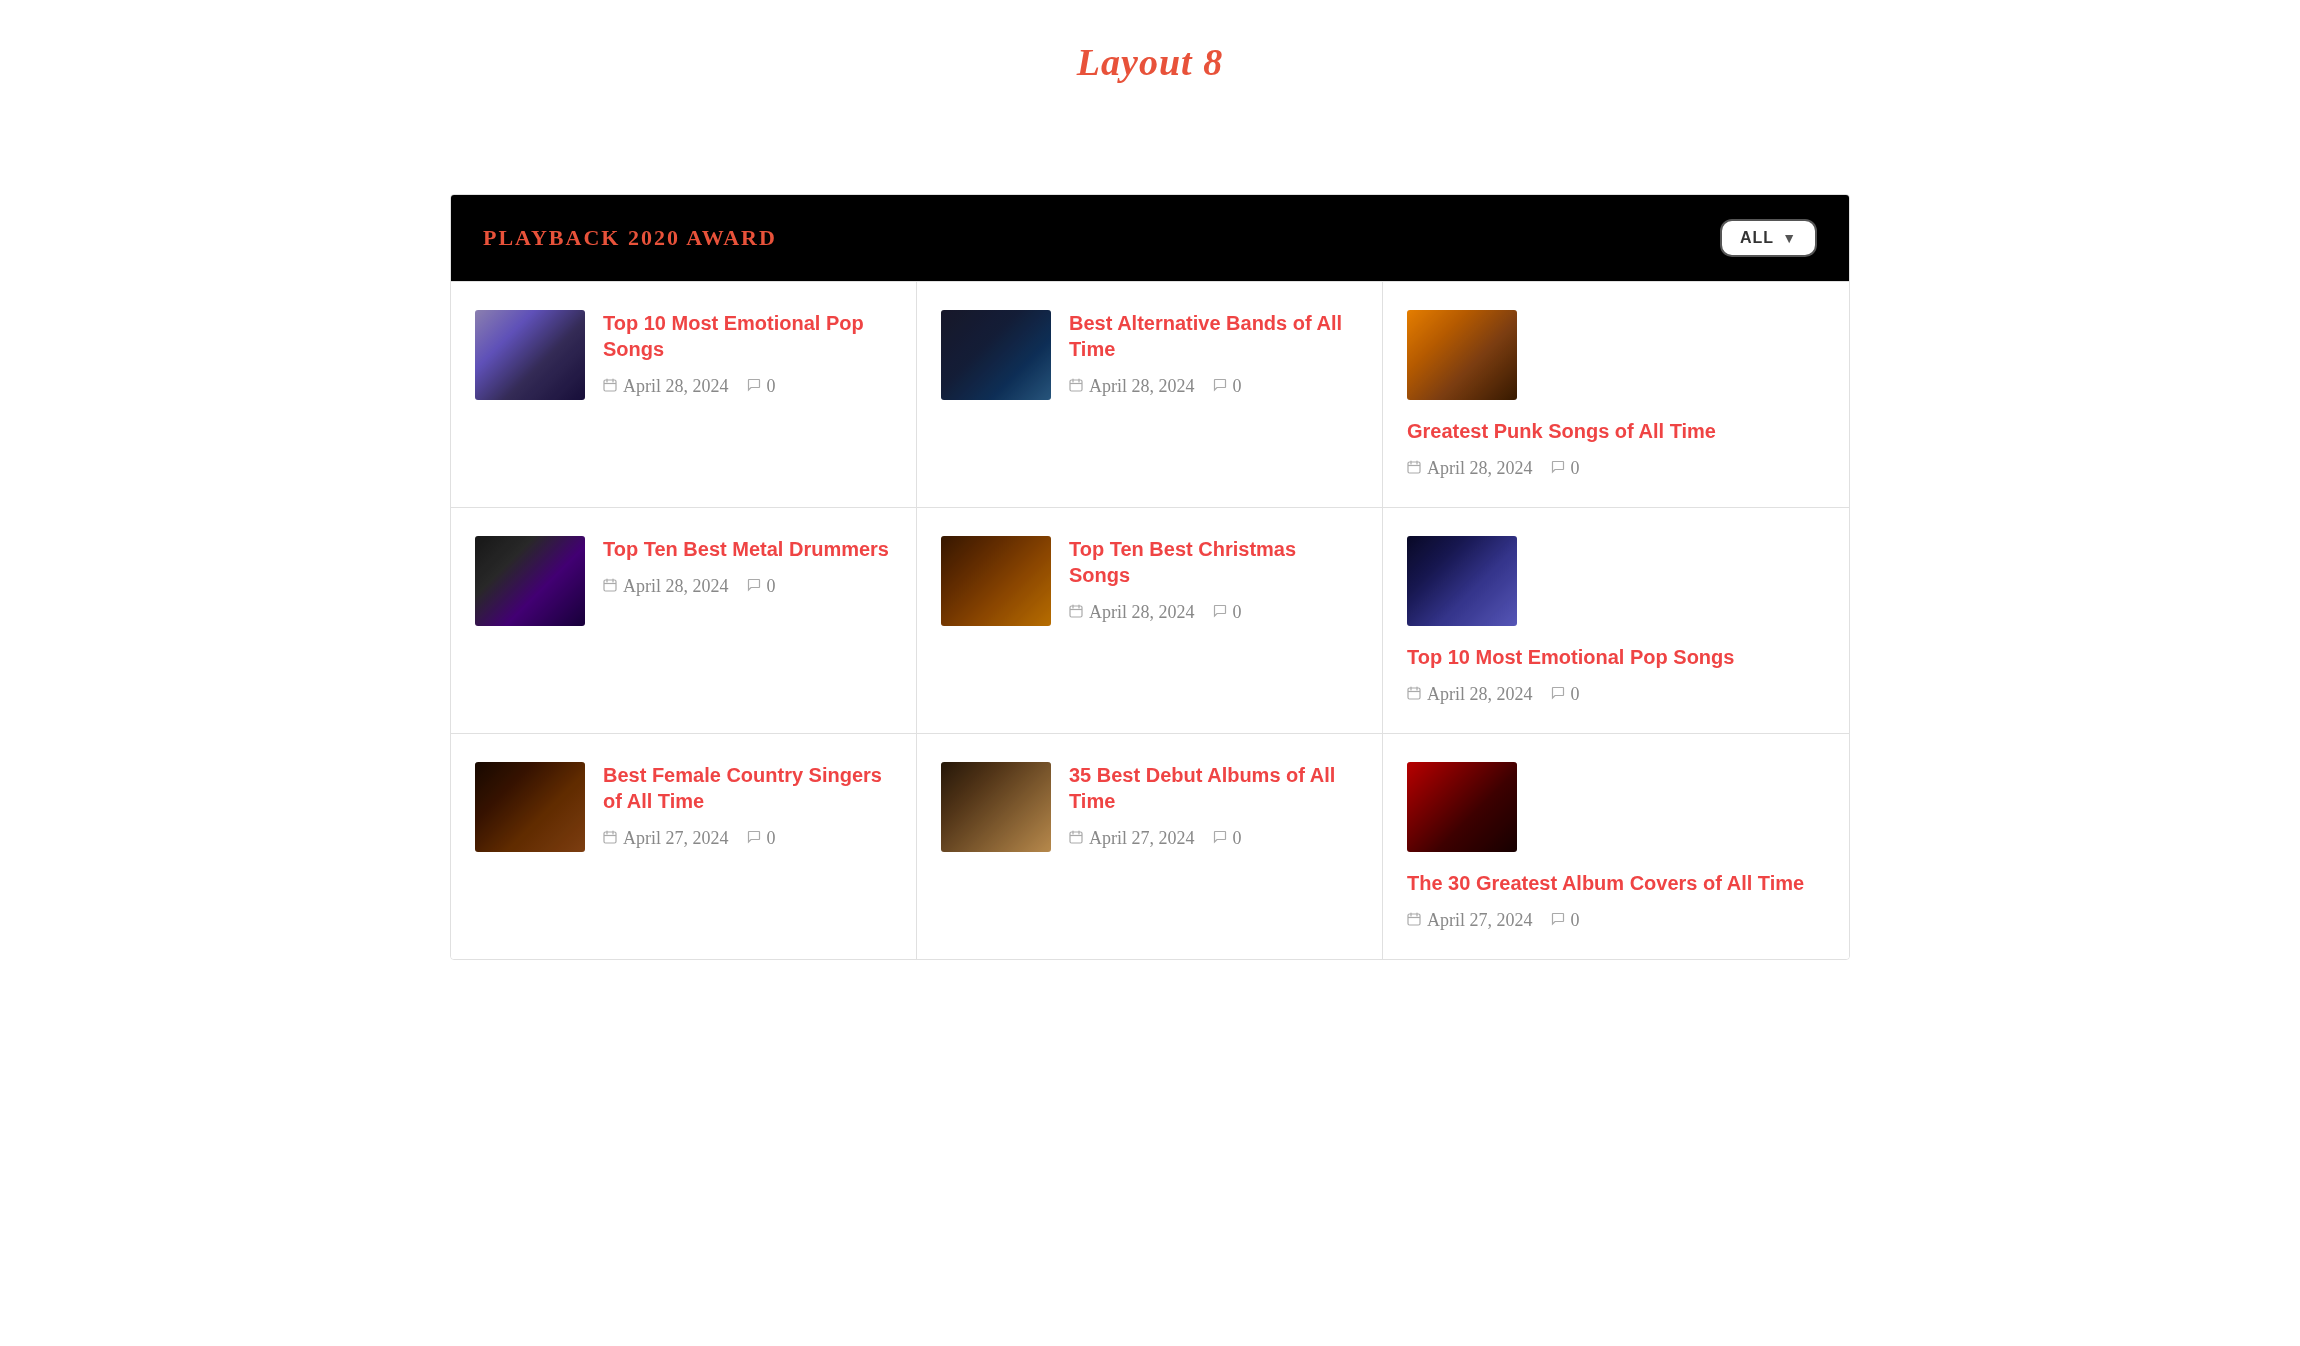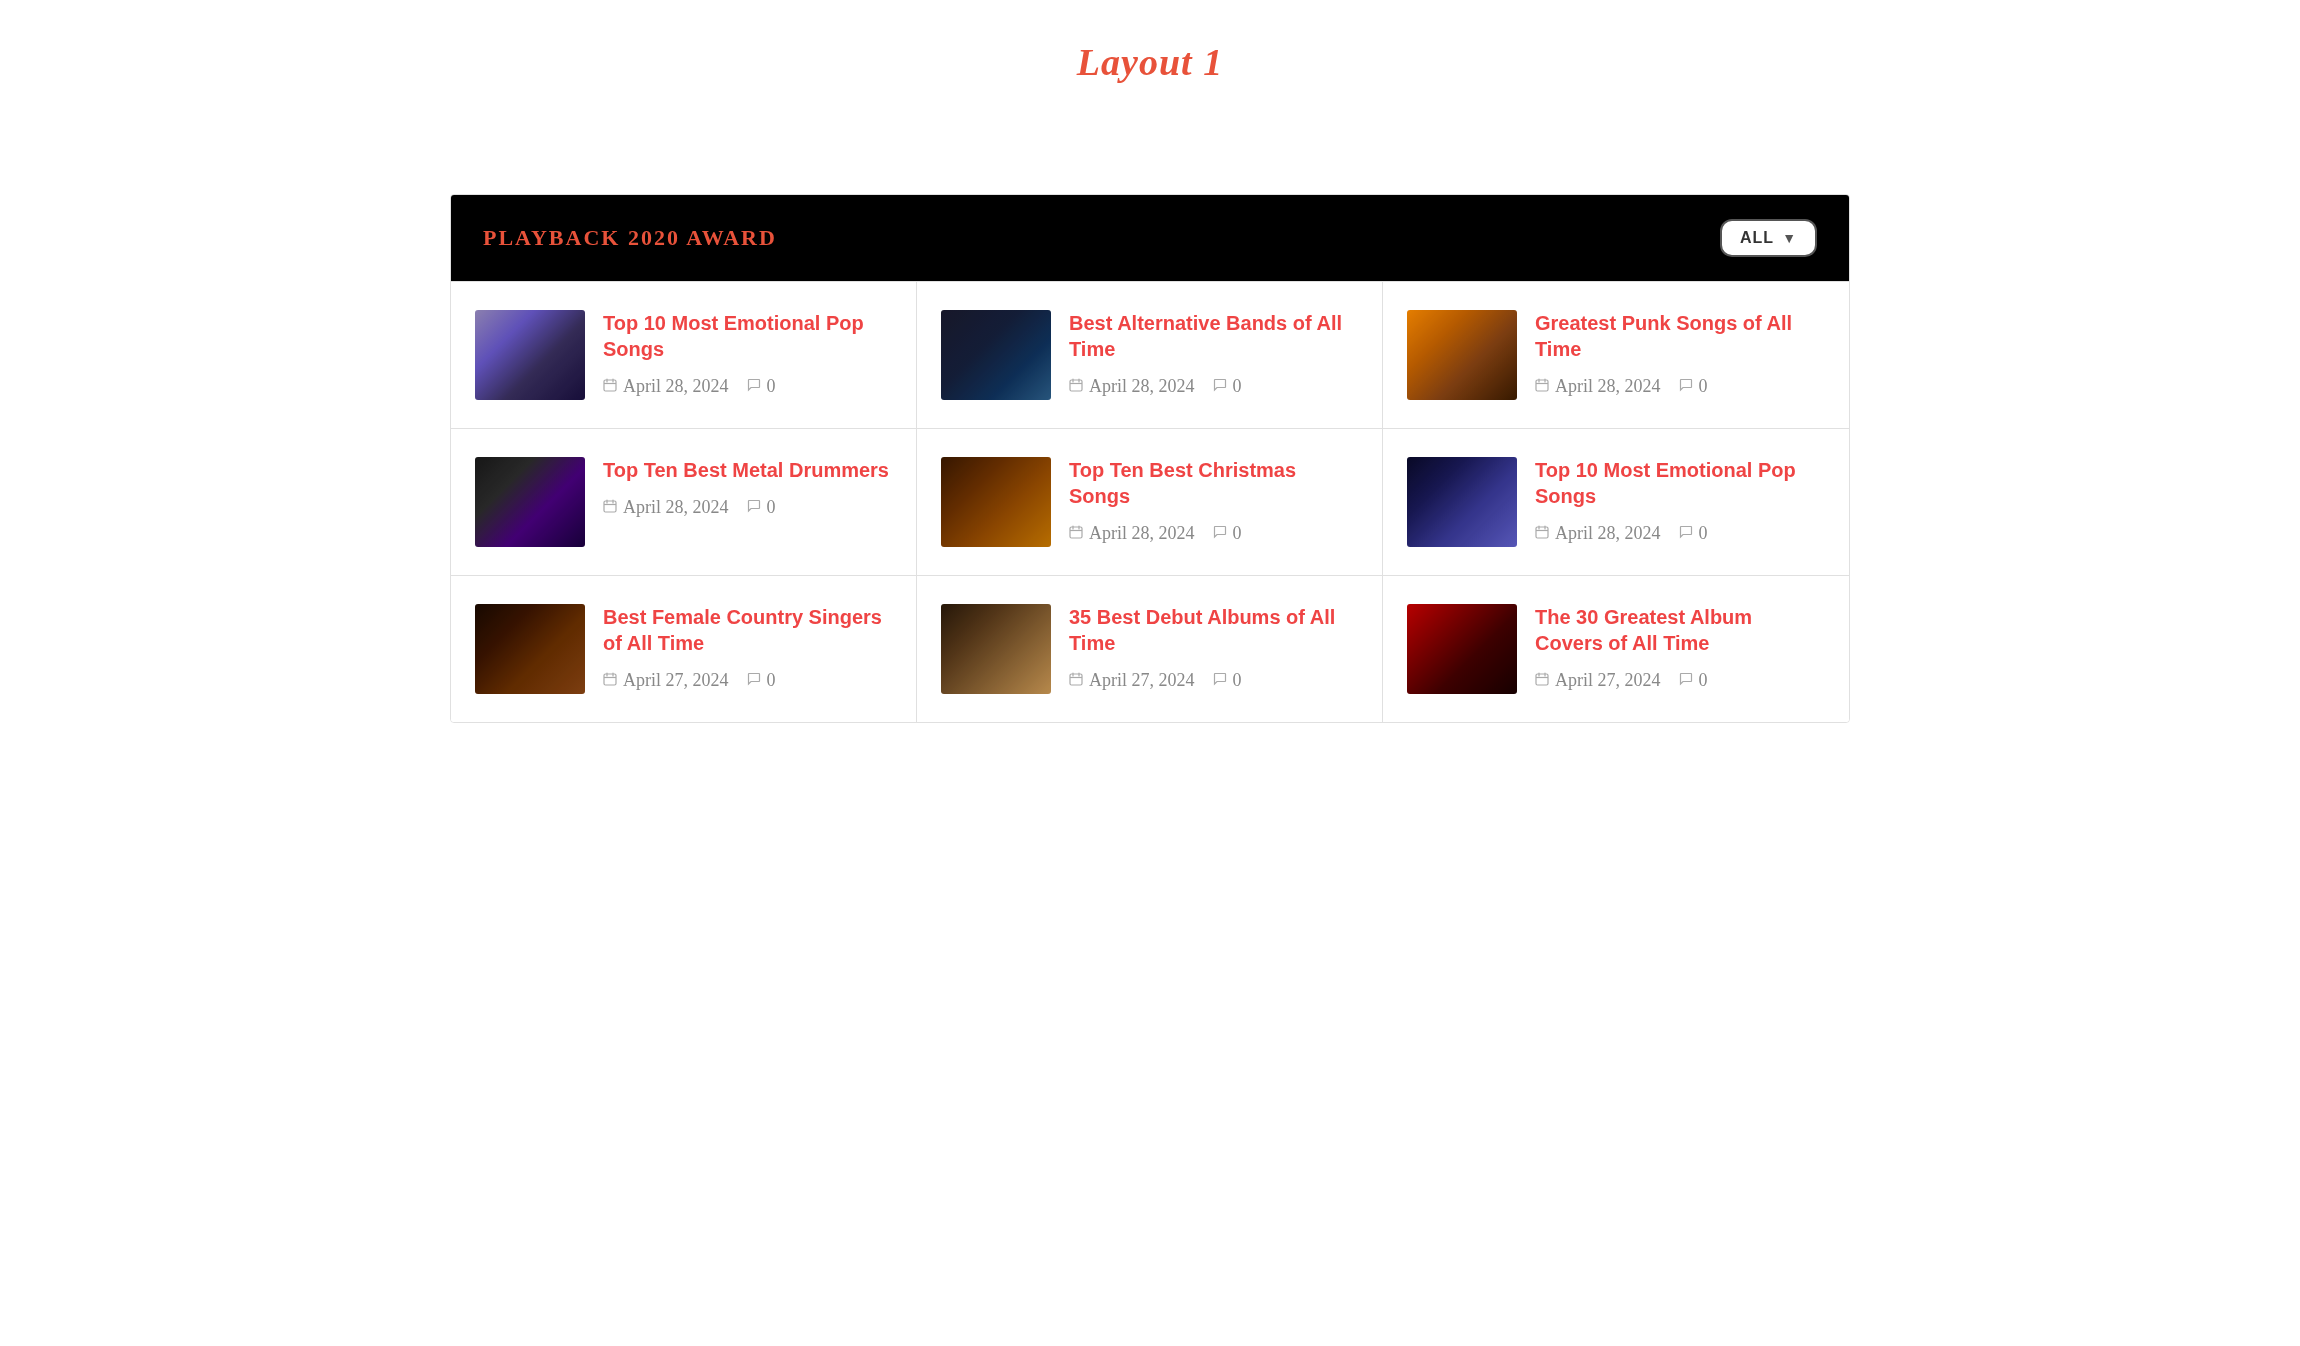--- a/index.html
+++ b/index.html
@@ -78,20 +78,21 @@
       padding: 28px 24px;
       border-right: 1px solid #e0e0e0;
       border-bottom: 1px solid #e0e0e0;
       background: #fff;
       cursor: pointer;
       transition: background 0.15s;
     }
 
     .article-cell:nth-child(3n) {
       border-right: none;
+      flex-direction: column;
     }
 
     .article-cell:nth-last-child(-n+3) {
       border-bottom: none;
     }
 
     .article-thumb {
       width: 110px;
       height: 90px;
       flex-shrink: 0;
@@ -158,21 +159,21 @@
       color: #aaa;
     }
 
     .spacer {
       height: 80px;
     }
   </style>
 </head>
 <body>
 
-<h1 class="page-title">Layout 1</h1>
+<h1 class="page-title">Layout 8</h1>
 
 <div class="spacer"></div>
 
 <div class="section-wrapper">
   <div class="section-header">
     <span class="section-title">PLAYBACK 2020 AWARD</span>
     <button class="filter-dropdown">
       <span>ALL</span>
       <span class="chevron">▼</span>
     </button>

